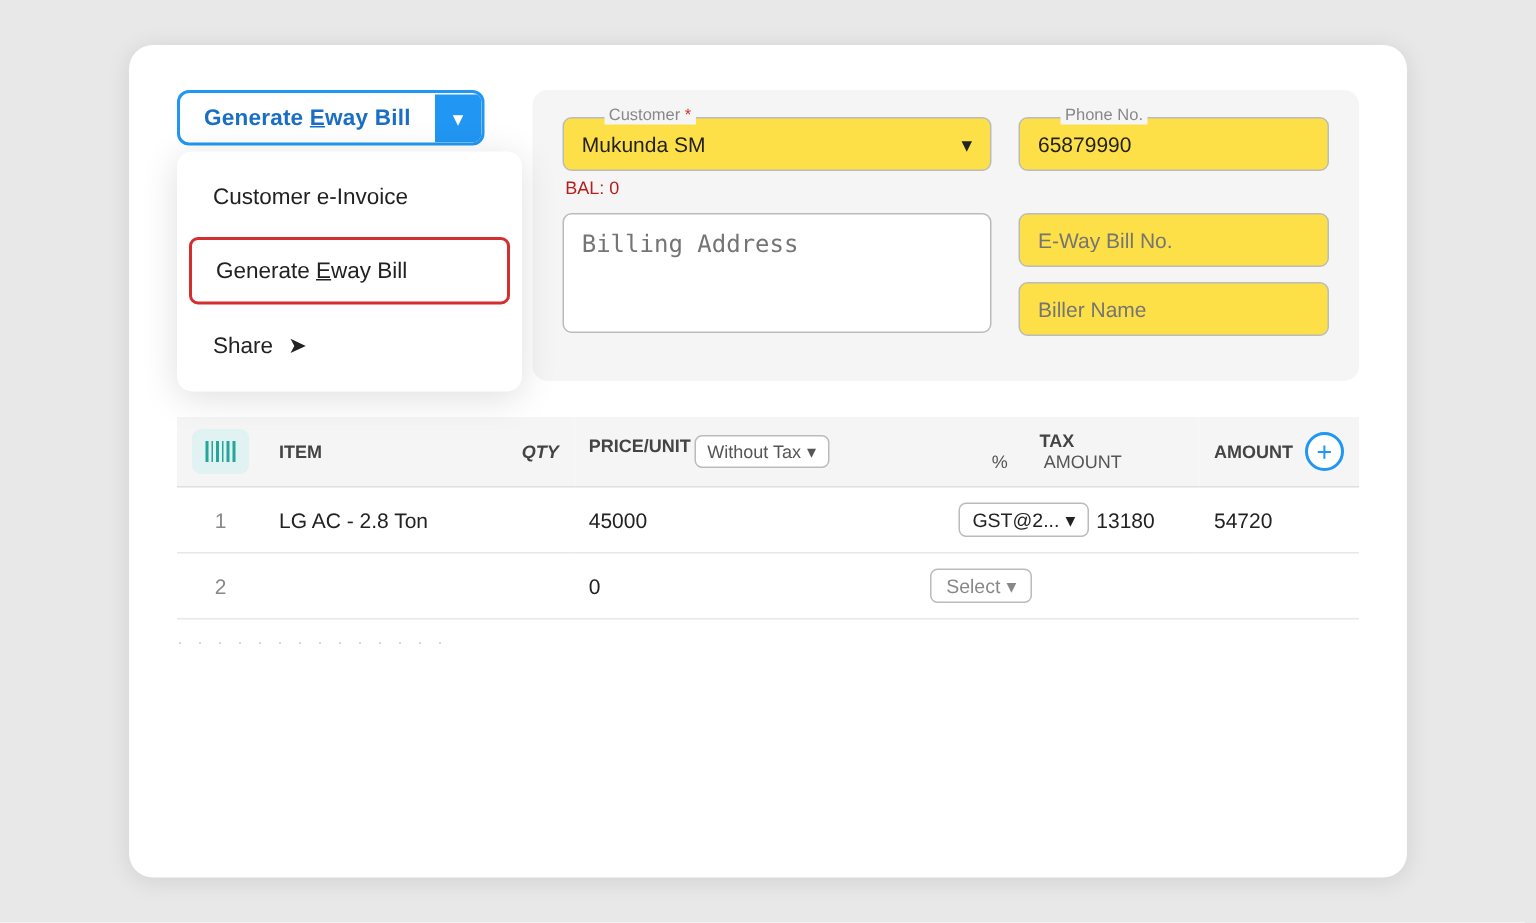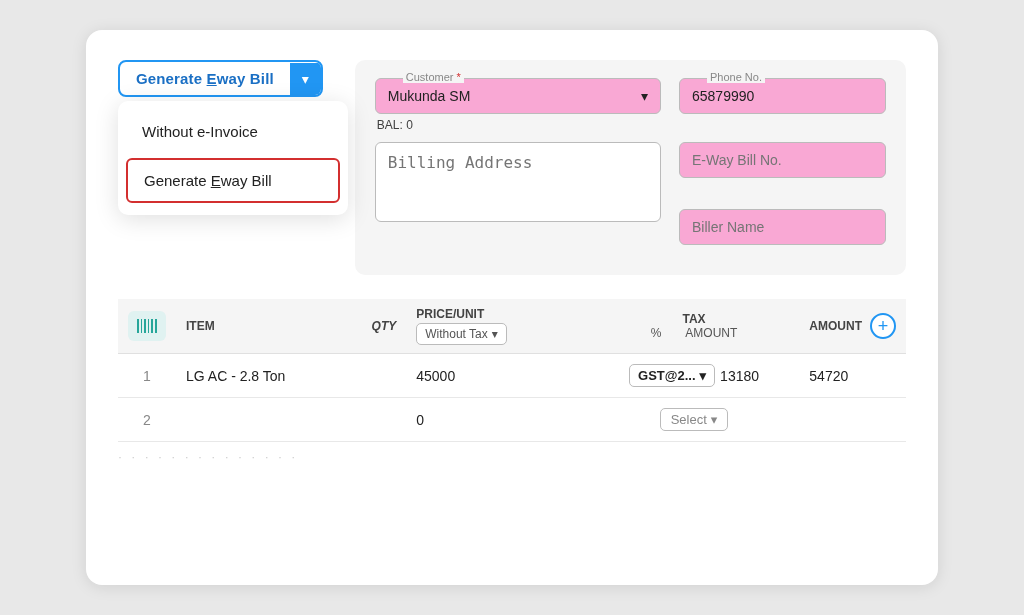--- a/index.html
+++ b/index.html
@@ -118,32 +118,32 @@
       left: 28px;
       padding: 0 3px;
       z-index: 1;
     }
     .form-label .required { color: #d32f2f; }
     .form-input {
       border: 1.5px solid #bbb;
       border-radius: 6px;
       padding: 9px 12px;
       font-size: 14px;
-      background: #f9a8d4;
+      background: #fde047;
       outline: none;
       color: #222;
     }
     .form-input.with-chevron {
       display: flex;
       align-items: center;
       justify-content: space-between;
       cursor: pointer;
     }
     .balance-text {
-      color: #404040;
+      color: #b91c1c;
       font-size: 12px;
       margin-top: 4px;
       margin-left: 2px;
     }
     .billing-textarea {
       border: 1.5px solid #bbb;
       border-radius: 6px;
       padding: 10px 12px;
       font-size: 16px;
       background: #fff;
@@ -188,21 +188,21 @@
       align-items: center;
       justify-content: center;
       background: #e0f2f1;
       border-radius: 6px;
       padding: 6px 8px;
       color: #26a69a;
     }
 
     .price-unit-header {
       display: flex;
-      flex-direction: column;
+      flex-direction: row;
       gap: 2px;
     }
     .price-subrow {
       display: flex;
       align-items: flex-end;
       gap: 6px;
       font-size: 12px;
       font-weight: 400;
       color: #555;
     }
@@ -250,21 +250,20 @@
     .gst-select {
       display: inline-flex;
       align-items: flex-end;
       border: 1px solid #bbb;
       border-radius: 5px;
       padding: 3px 8px;
       font-size: 13px;
       background: #fff;
       cursor: pointer;
       gap: 4px;
-      font-weight: bold;
     }
 
     .select-dropdown {
       display: inline-flex;
       align-items: center;
       border: 1px solid #bbb;
       border-radius: 5px;
       padding: 3px 10px;
       font-size: 13px;
       background: #fff;
@@ -290,24 +289,28 @@
     <div class="dropdown-area">
       <div class="main-btn">
         <span class="main-btn-label">
           Generate <u>E</u>way Bill
         </span>
         <span class="main-btn-chevron">▾</span>
       </div>
 
       <div class="dropdown-menu">
         <div class="dropdown-item">
-          <span>Without e-Invoice</span>
+          <span>Customer e-Invoice</span>
         </div>
         <div class="dropdown-item active">
           <span>Generate <u>E</u>way Bill</span>
+        </div>
+        <div class="dropdown-item">
+          <span>Share</span>
+          <span>➤</span>
         </div>
       </div>
     </div>
 
     <div class="form-section">
       <div class="form-row">
 
         <div class="form-group wide">
           <span class="form-label">
             Customer <span class="required">*</span>
@@ -324,21 +327,21 @@
           <input class="form-input" type="text" value="65879990" style="">
         </div>
       </div>
 
       <div class="form-row">
 
         <div class="form-group wide">
           <textarea class="billing-textarea" placeholder="Billing Address" style=""></textarea>
         </div>
 
-        <div class="form-group medium" style="gap:23px;">
+        <div class="form-group medium" style="gap:2px;">
           <input class="form-input" type="text" placeholder="E-Way Bill No." style="">
           <input class="form-input" type="text" placeholder="Biller Name" style="margin-top: 8px;">
         </div>
       </div>
     </div>
   </div>
 
   <div class="table-section">
     <table>
       <thead>
@@ -403,21 +406,21 @@
           </td>
           <td class="right">54720</td>
         </tr>
 
         <tr>
           <td class="center gray">2</td>
           <td></td>
           <td class="center"></td>
           <td class="right">0</td>
           <td style="text-align:center;">
-            <div style="display:flex;align-items:center;justify-content:center;gap:4px;">
+            <div style="display:flex;align-items:center;justify-content:flex-start;gap:4px;">
               <div class="select-dropdown">
                 <span>Select</span>
                 <span>▾</span>
               </div>
             </div>
           </td>
           <td class="right"></td>
         </tr>
       </tbody>
     </table>

